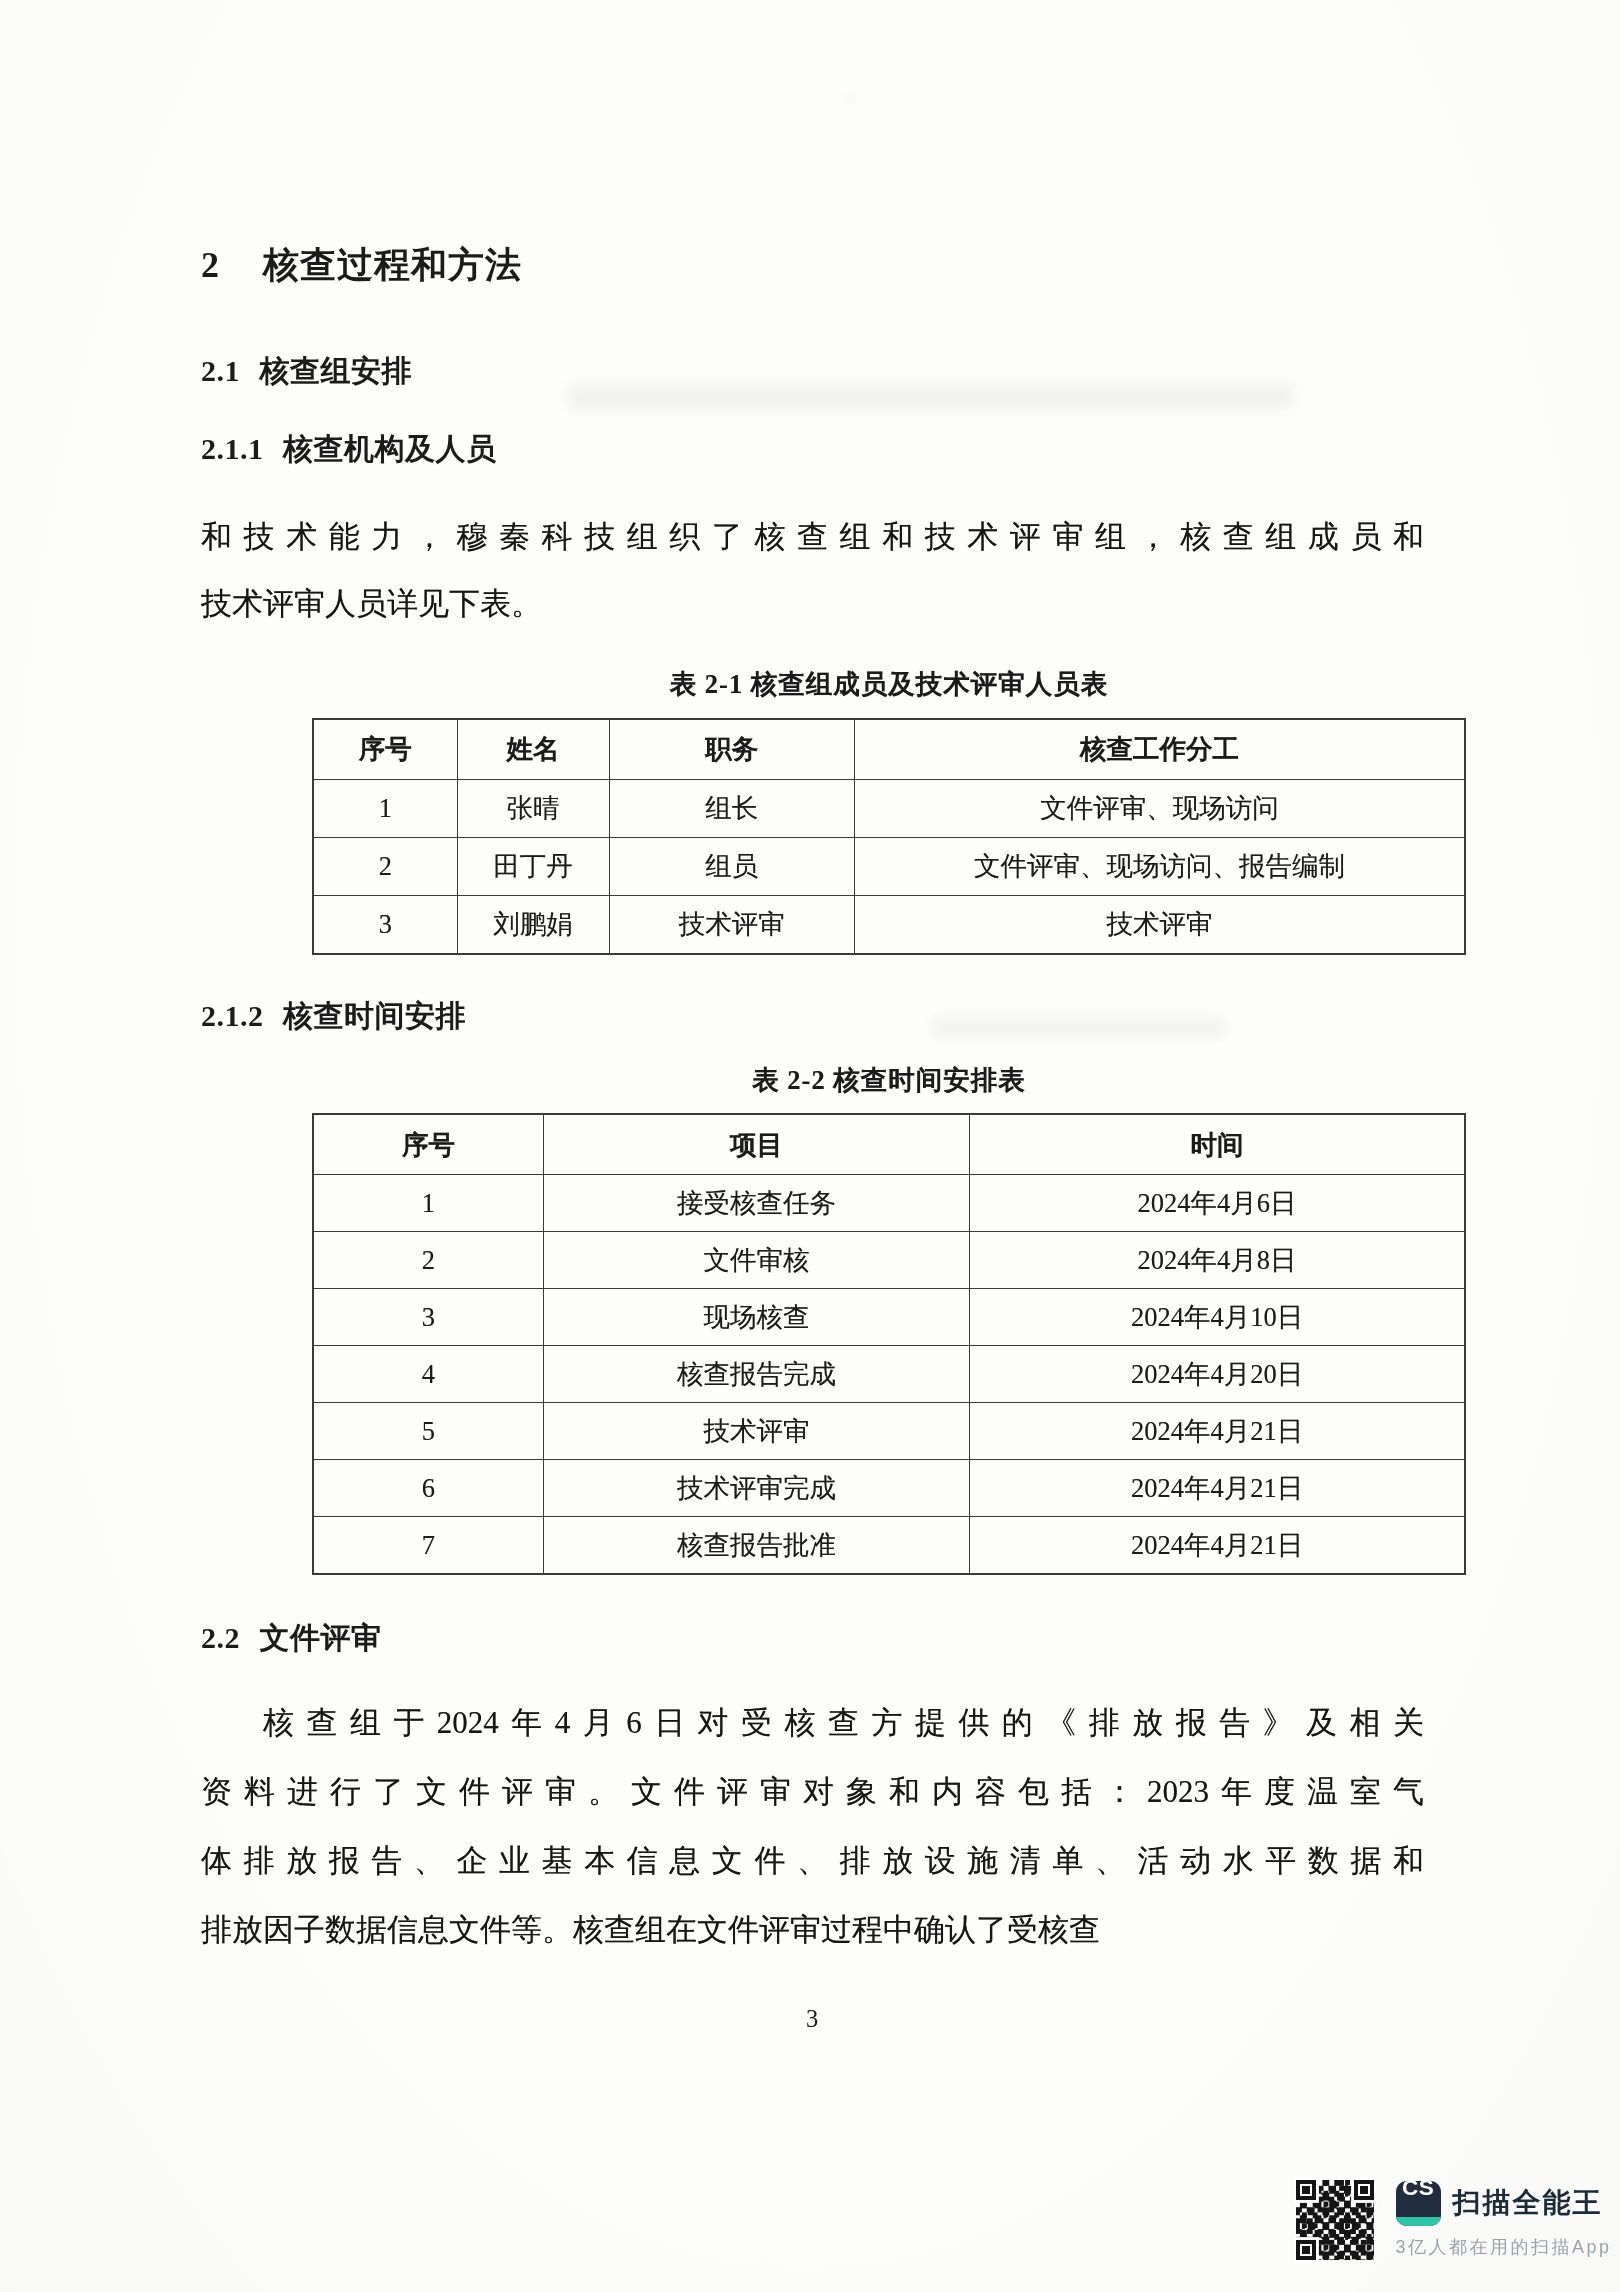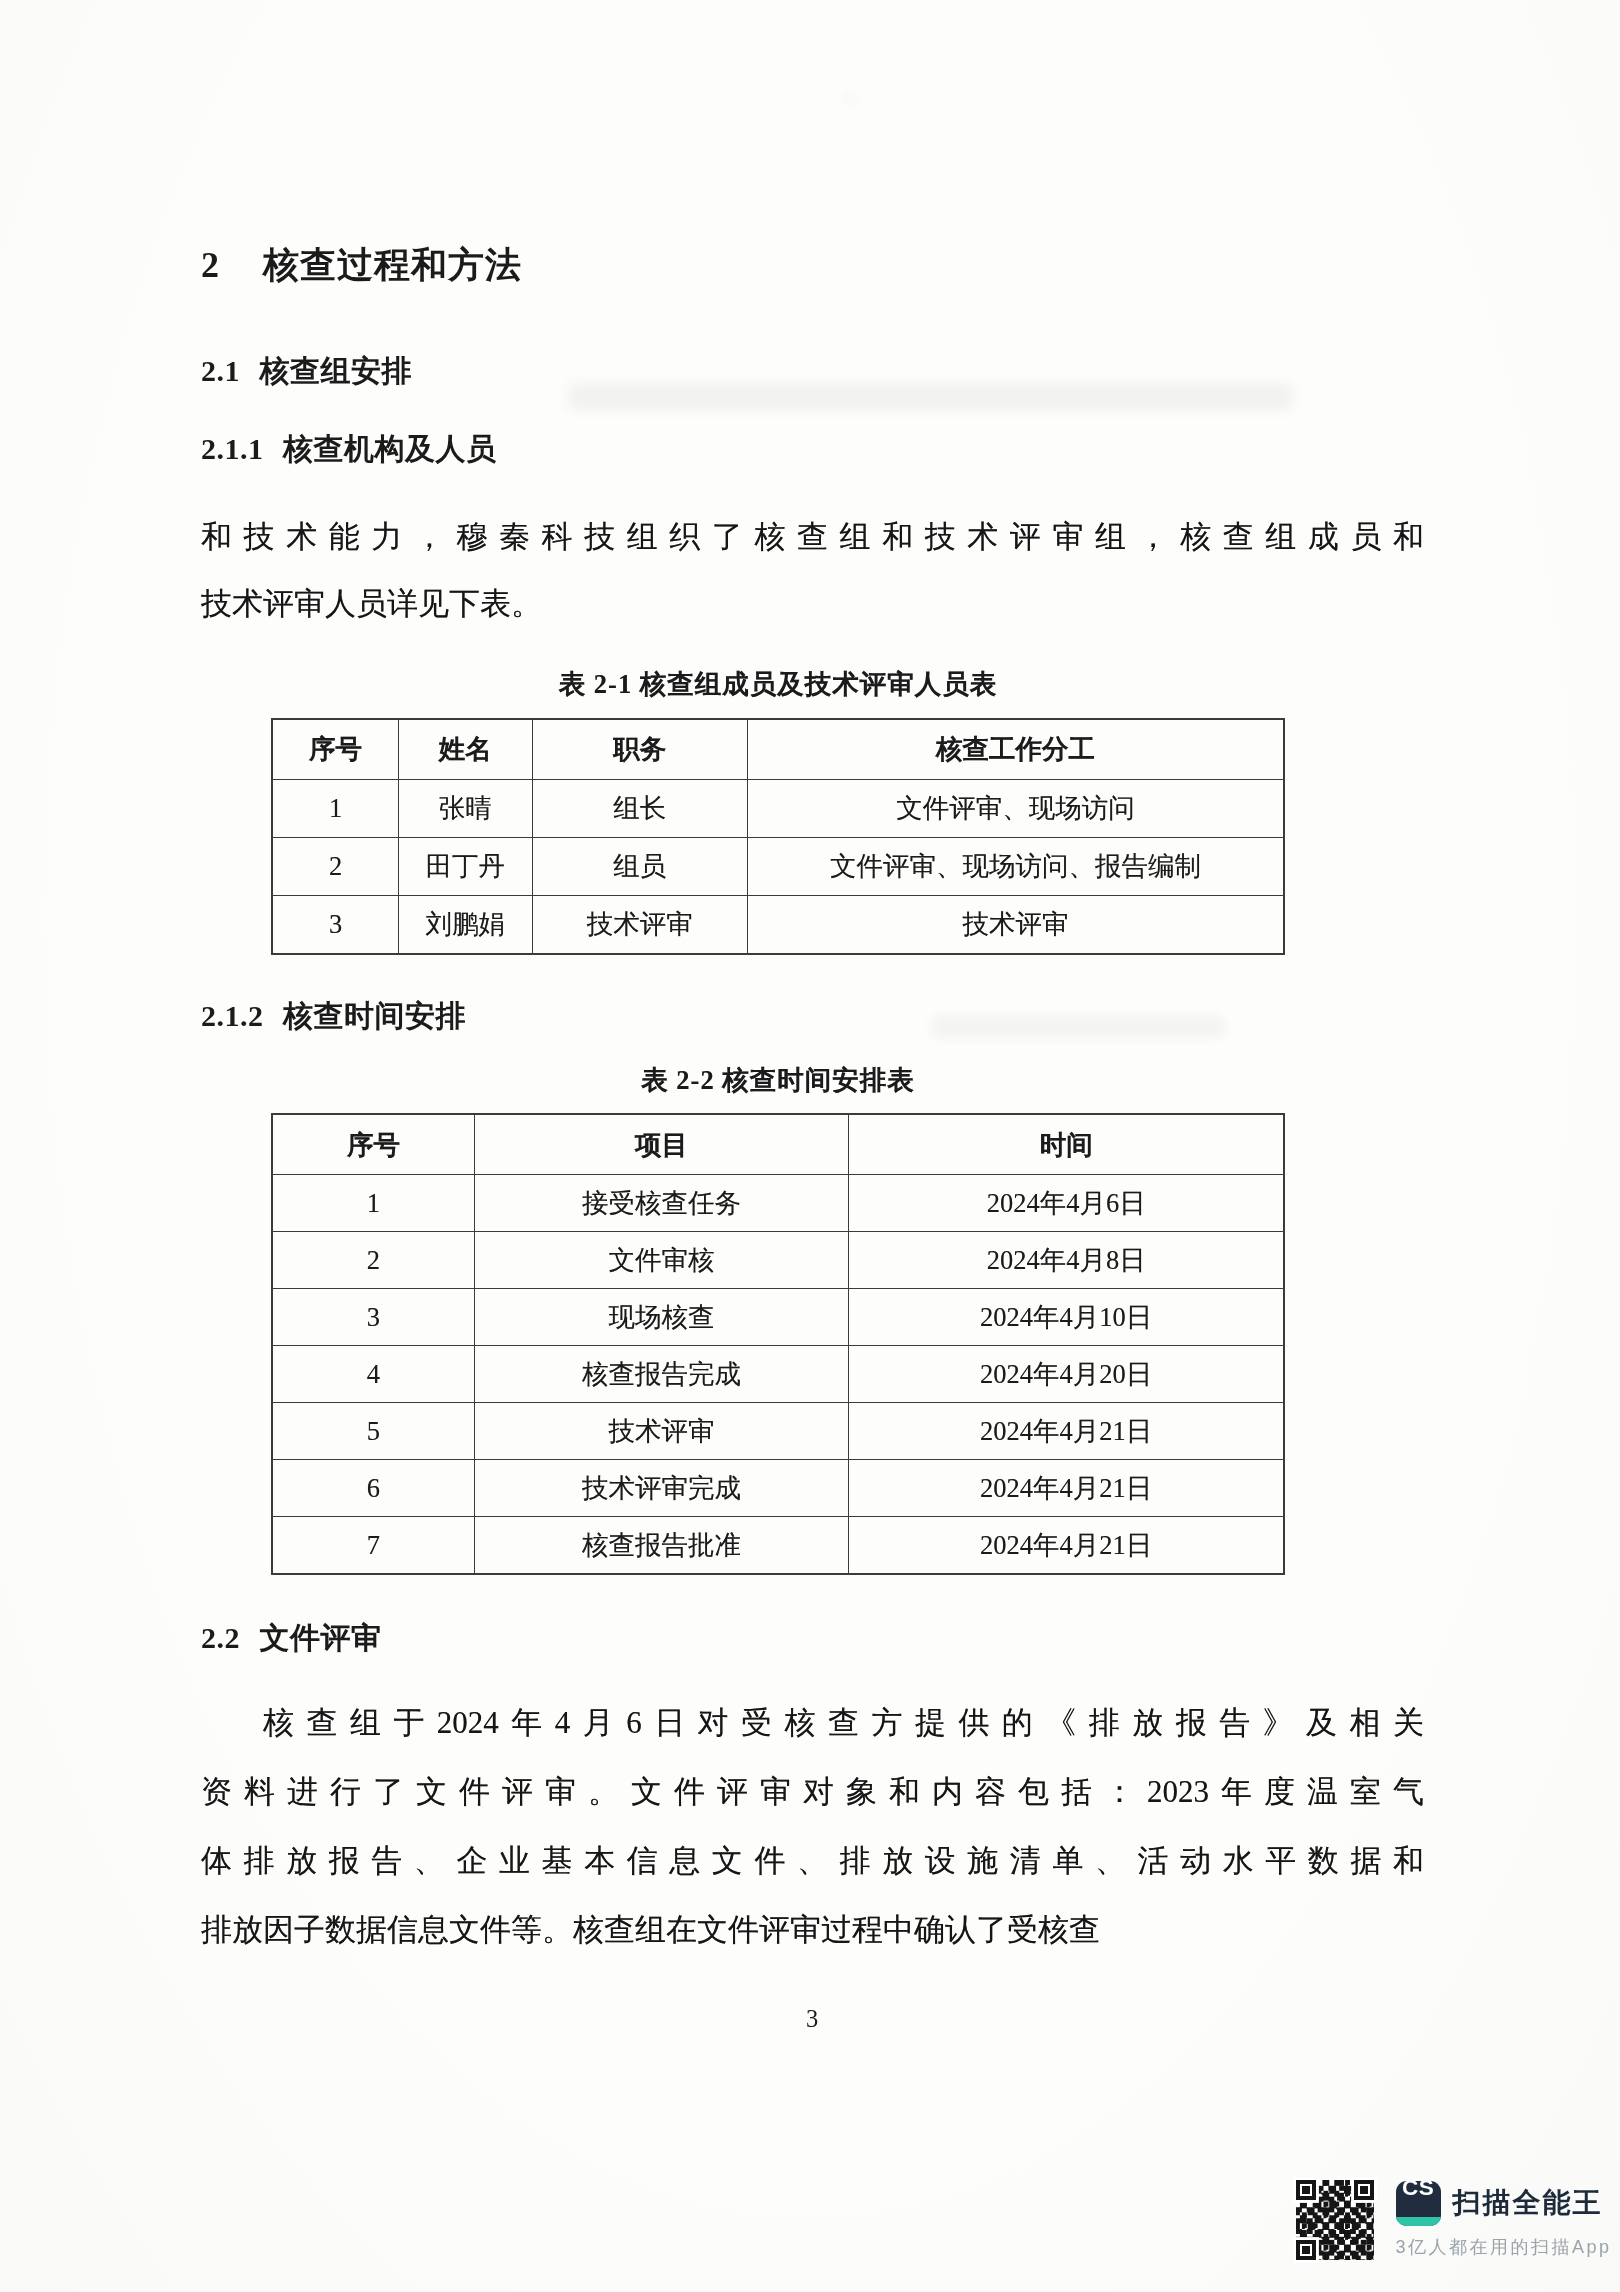--- a/index.html
+++ b/index.html
@@ -44,21 +44,21 @@
     line-height:67px;height:67px;
     text-align:justify;text-align-last:justify;
     white-space:nowrap;
   }
   .para .line.first{text-indent:2em;}
   .para .line.last{text-align:left;text-align-last:left;}
   .para.p2{margin-top:33px;}
   .para.p2 .line{line-height:69px;height:69px;}
 
   
-  .tbl-wrap{width:1014px;margin-left:70px;}
+  .tbl-wrap{width:1154px;margin-left:111px;}
   .tbl-caption{
     margin-top:29px;text-align:center;font-size:26.5px;font-weight:700;
     letter-spacing:1px;text-shadow:0 0 0.5px rgba(20,20,20,.5);
   }
   table.doc-tbl{
     margin-top:15.7px;width:100%;
     border-collapse:collapse;
     border:2.9px solid #3b3b3b;
     font-size:26.5px;
     text-shadow:0 0 0.5px rgba(20,20,20,.45);

